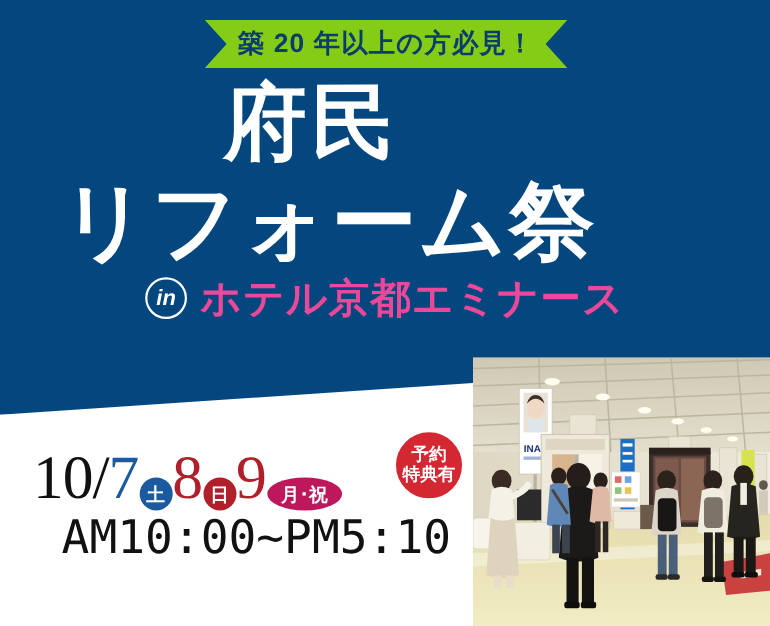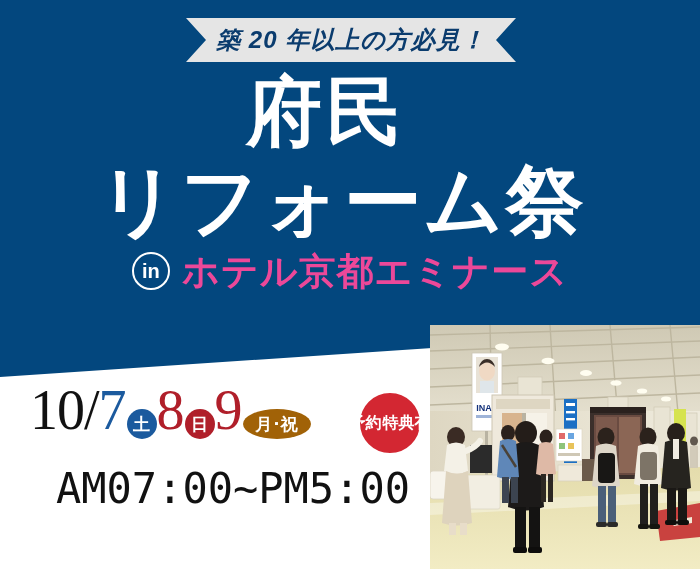--- a/index.html
+++ b/index.html
@@ -22,43 +22,42 @@
     width: 700px; height: 400px;
     background: #03477e;
     clip-path: polygon(0 0, 700px 0, 700px 330px, 0 377px);
   }
 
   
   #ribbon {
     position: absolute;
     left: 186px; top: 18px;
     width: 330px; height: 44px;
-    background: #e5e5e5;
+    background: #84cc16;
     clip-path: polygon(
       0 0, 330px 0, 310px 22px, 330px 44px,
       0 44px, 20px 22px
     );
-    display: flex; align-items: center; justify-content: center; font-style: italic;
+    display: flex; align-items: center; justify-content: center;
   }
   #ribbon-text {
     color: #0b3c6e;
     font-size: 24px;
     font-weight: bold;
     letter-spacing: 1px;
     line-height: 1;
     white-space: nowrap;
   }
 
   
   #title-block {
     position: absolute;
     left: 0; top: 74px;
     width: 566px;
     text-align: center;
-    margin-left: 43px;
   }
   .title-line {
     color: #ffffff;
     font-weight: bold;
     line-height: 1.0;
     white-space: nowrap;
   }
   #title-line-1 { font-size: 76px; letter-spacing: 4px; }
   #title-line-2 { font-size: 78px; letter-spacing: 2px; margin-top: 12px; padding-left: 32px; }
 
@@ -73,36 +72,37 @@
     gap: 12px;
   }
   #in-badge {
     width: 38px; height: 38px;
     border: 2px solid #ffffff;
     border-radius: 50%;
     display: flex; align-items: center; justify-content: center;
     color: #ffffff;
     font-size: 20px;
     font-weight: bold;
+    font-style: italic;
     line-height: 1;
     flex: 0 0 auto;
   }
   #venue-name {
     color: #ec4899;
     font-size: 37px;
     font-weight: bold;
     letter-spacing: 1px;
     line-height: 1;
     white-space: nowrap;
   }
 
   
   #date-row {
     position: absolute;
-    left: 30px; top: 379px;
+    left: 30px; top: 404px;
     height: 62px;
     display: flex;
     align-items: center;
   }
   .date-num {
     font-size: 56px;
     font-weight: normal;
     line-height: 1;
     font-family: "Liberation Serif", "DejaVu Serif", serif;
   }
@@ -123,34 +123,34 @@
   .badge-circle {
     width: 30px; height: 30px;
     border-radius: 50%;
     font-size: 17px;
   }
   .badge-sat { background: #1b5a9e; }
   .badge-sun { background: #b01f2a; }
   .badge-oval {
     width: 68px; height: 30px;
     border-radius: 50%;
-    background: #a16207;
+    background: #be185d;
     font-size: 17px;
   }
 
   
   #seal {
     position: absolute;
     left: 358px; top: 391px;
     width: 64px; height: 64px;
     border-radius: 50%;
     background: #d32732;
     border: 2px solid #ffffff;
     display: flex;
-    flex-direction: row;
+    flex-direction: column;
     align-items: center;
     justify-content: center;
     gap: 1px;
   }
   .seal-line {
     color: #ffffff;
     font-size: 16px;
     font-weight: bold;
     line-height: 1.05;
     white-space: nowrap;
@@ -211,21 +211,21 @@
 
     <span class="date-num num-red">9</span>
     <span class="day-badge badge-oval">月･祝</span>
   </div>
 
   <div id="seal">
     <span class="seal-line">予約</span>
     <span class="seal-line">特典有</span>
   </div>
 
-  <div id="time-text">AM07:00~PM5:00</div>
+  <div id="time-text">AM10:00~PM5:10</div>
 
   <div id="photo">
     <svg viewBox="0 0 270 244" xmlns="http://www.w3.org/2000/svg">
       <defs>
         <linearGradient id="ceil" x1="0" y1="0" x2="0" y2="1">
           <stop offset="0%" stop-color="#cfc9b4"></stop>
           <stop offset="100%" stop-color="#e6e1d0"></stop>
         </linearGradient>
         <linearGradient id="floorg" x1="0" y1="0" x2="0" y2="1">
           <stop offset="0%" stop-color="#e4dcac"></stop>

